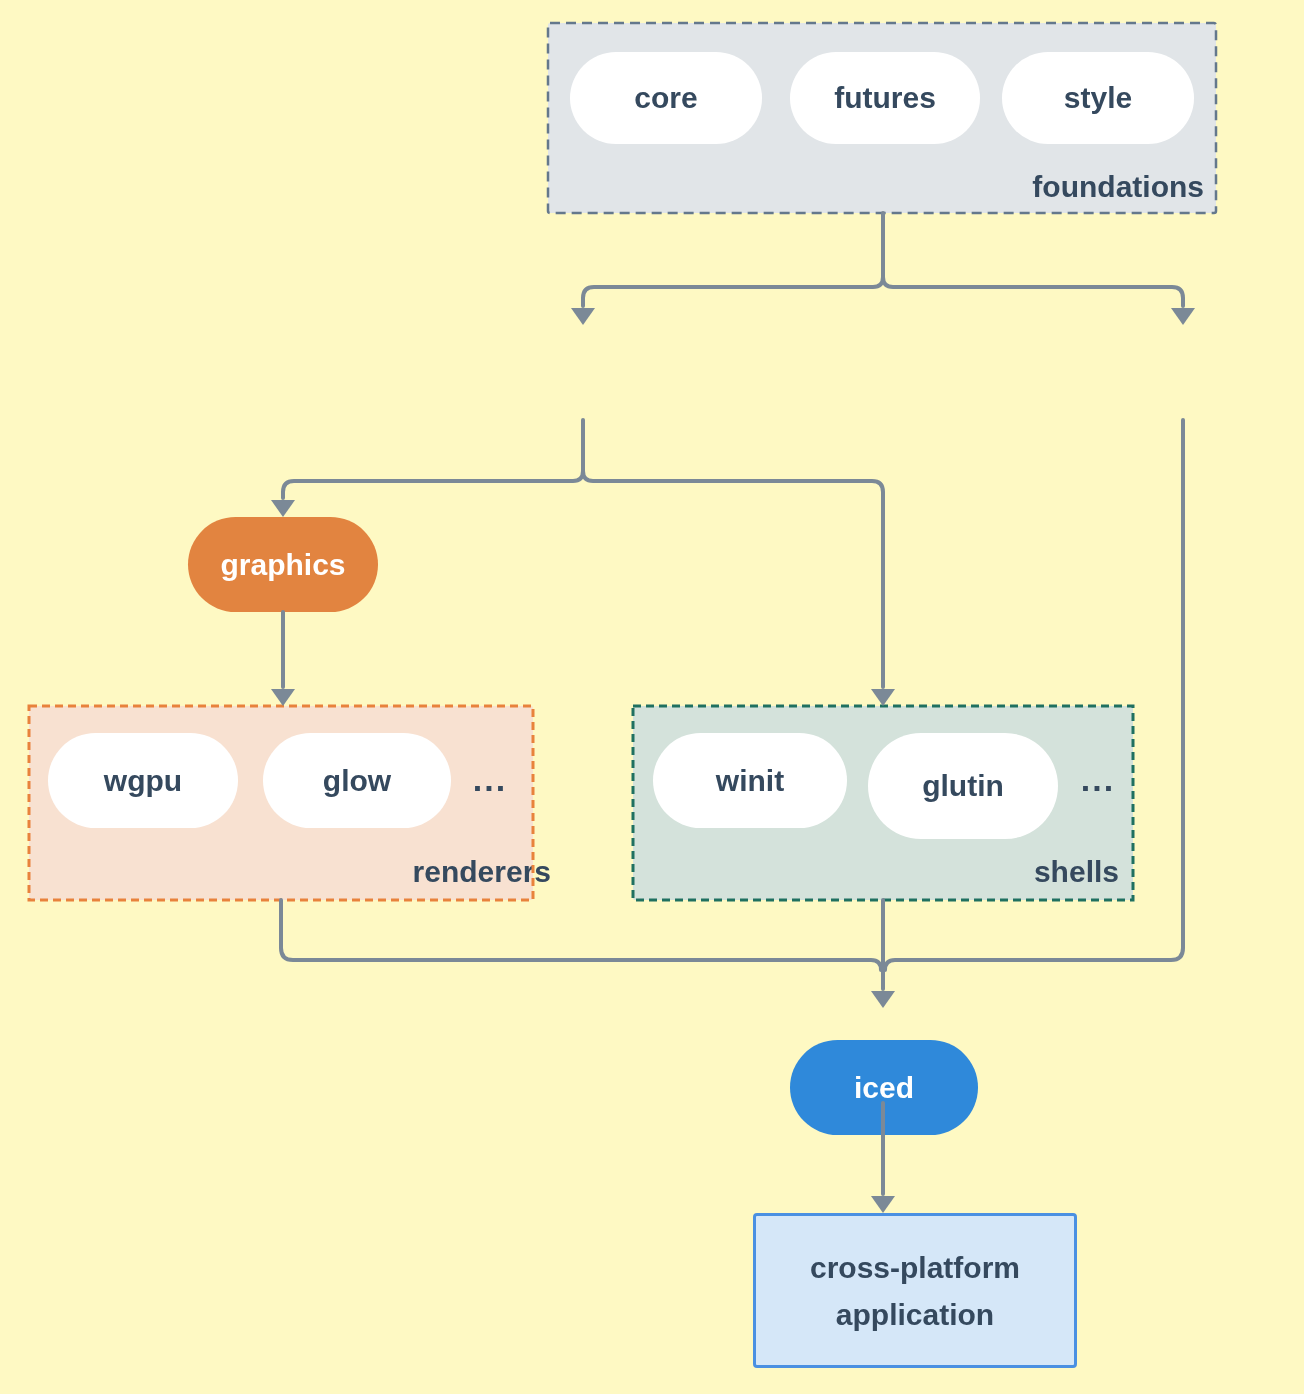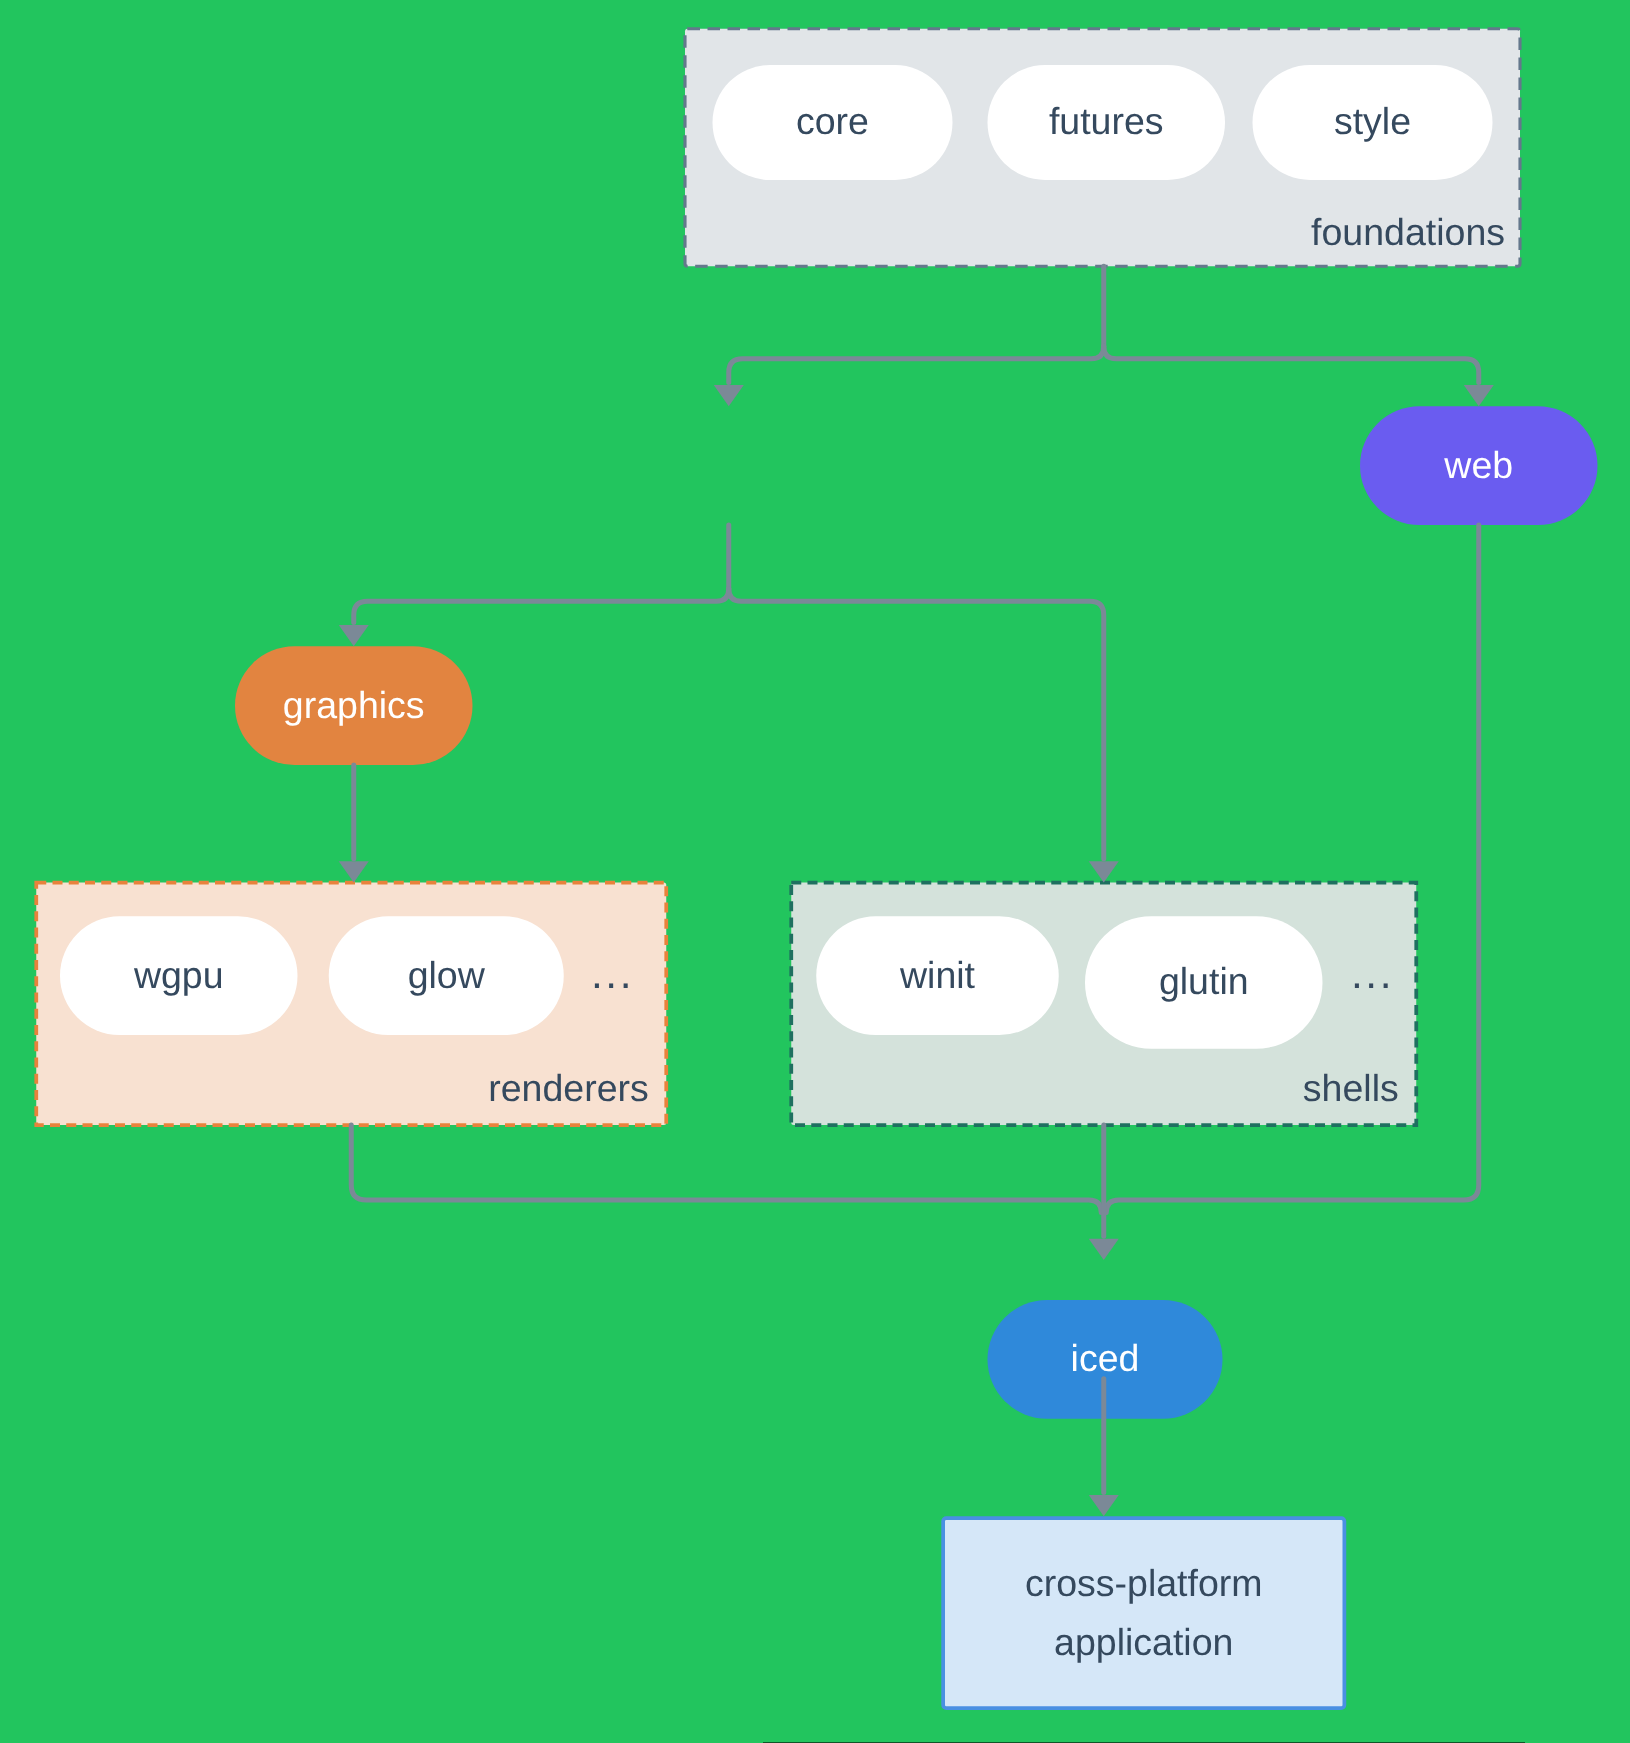--- a/index.html
+++ b/index.html
@@ -1,21 +1,22 @@
 <!DOCTYPE html>
 <html><head>
 <meta charset="utf-8">
 <style>
   html,body{margin:0;padding:0;background:#000;}
   #canvas{
     position:relative;
     width:1304px;height:1394px;
-    background:#22c55e;
+    background:#fef9c3;
     font-family:"Liberation Sans", sans-serif;
     overflow:hidden;
+    font-weight:bold;
   }
   .groupbox{position:absolute;border-radius:2px;}
   .pill{
     position:absolute;border-radius:999px;
     display:flex;align-items:center;justify-content:center;
     font-size:30px;color:#35495e;
   }
   .pill-white{background:#ffffff;}
   .pill-node{color:#ffffff;}
   .grouplabel{
@@ -42,28 +43,27 @@
 
   <div class="groupbox" style="left: 29px; top: 706px; width: 504px; height: 194px; background-color: rgb(248, 225, 209);"></div>
 
   <div class="groupbox" style="left: 633px; top: 706px; width: 500px; height: 194px; background-color: rgb(212, 226, 219);"></div>
 
   <div class="pill pill-white" style="left:570px;top:52px;width:192px;height:92px;">core</div>
   <div class="pill pill-white" style="left:790px;top:52px;width:190px;height:92px;">futures</div>
   <div class="pill pill-white" style="left:1002px;top:52px;width:192px;height:92px;">style</div>
   <div class="grouplabel" style="right:100px;top:170px;">foundations</div>
 
-  <div class="pill pill-node" style="left: 1088px; top: 325px; width: 190px; height: 95px; background-color: rgb(106, 92, 240);">web</div>
 
   <div class="pill pill-white" style="left:48px;top:733px;width:190px;height:95px;">wgpu</div>
 
   <div class="pill pill-node" style="left: 188px; top: 517px; width: 190px; height: 95px; background-color: rgb(226, 132, 64);">graphics</div>
   <div class="pill pill-white" style="left:263px;top:733px;width:188px;height:95px;">glow</div>
   <div class="ellipsis" style="left:462px;top:762px;width:56px;text-align:center;">...</div>
-  <div class="grouplabel" style="right:785px;top:855px;">renderers</div>
+  <div class="grouplabel" style="right:753px;top:855px;">renderers</div>
 
   <div class="pill pill-white" style="left:653px;top:733px;width:194px;height:95px;">winit</div>
   <div class="pill pill-white" style="left:868px;top:733px;width:190px;height:106px;">glutin</div>
   <div class="ellipsis" style="left:1070px;top:762px;width:56px;text-align:center;">...</div>
   <div class="grouplabel" style="right:185px;top:855px;">shells</div>
 
   <div class="pill pill-node" style="left: 790px; top: 1008px; width: 188px; height: 95px; background-color: rgb(47, 137, 218); margin-top: 32px;">iced</div>
 
   <div class="appbox" style="left: 721px; top: 1213px; width: 318px; height: 149px; background-color: rgb(213, 231, 248); border-color: rgb(74, 144, 226);">
     <div>cross-platform</div>

